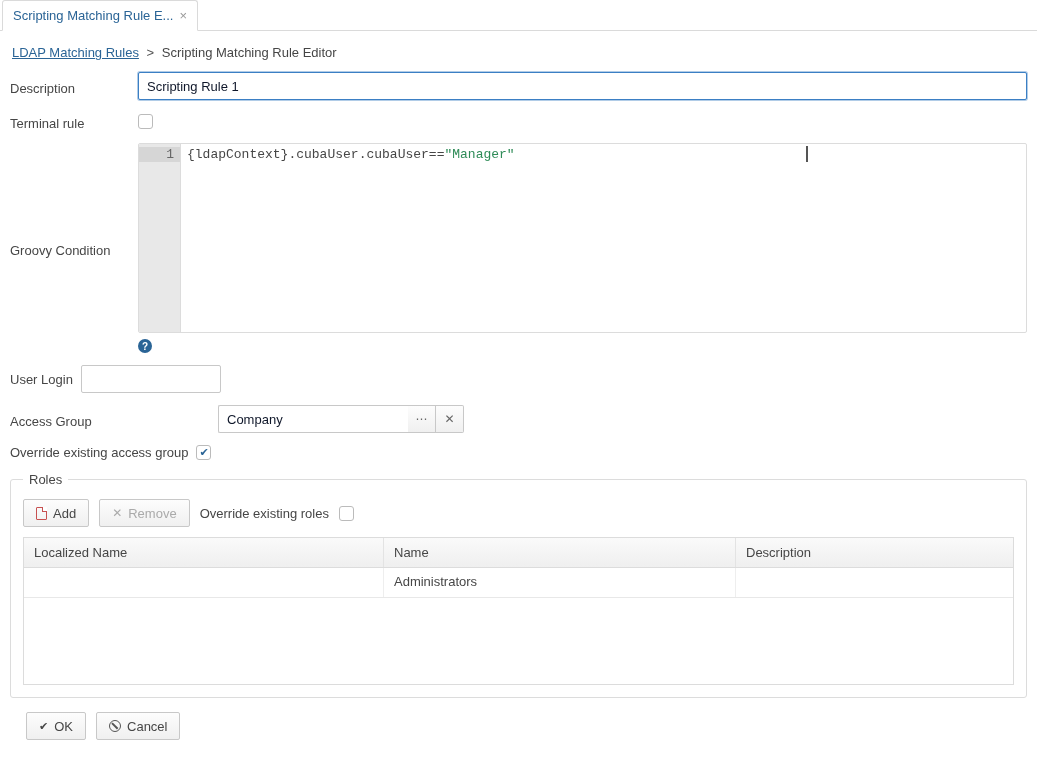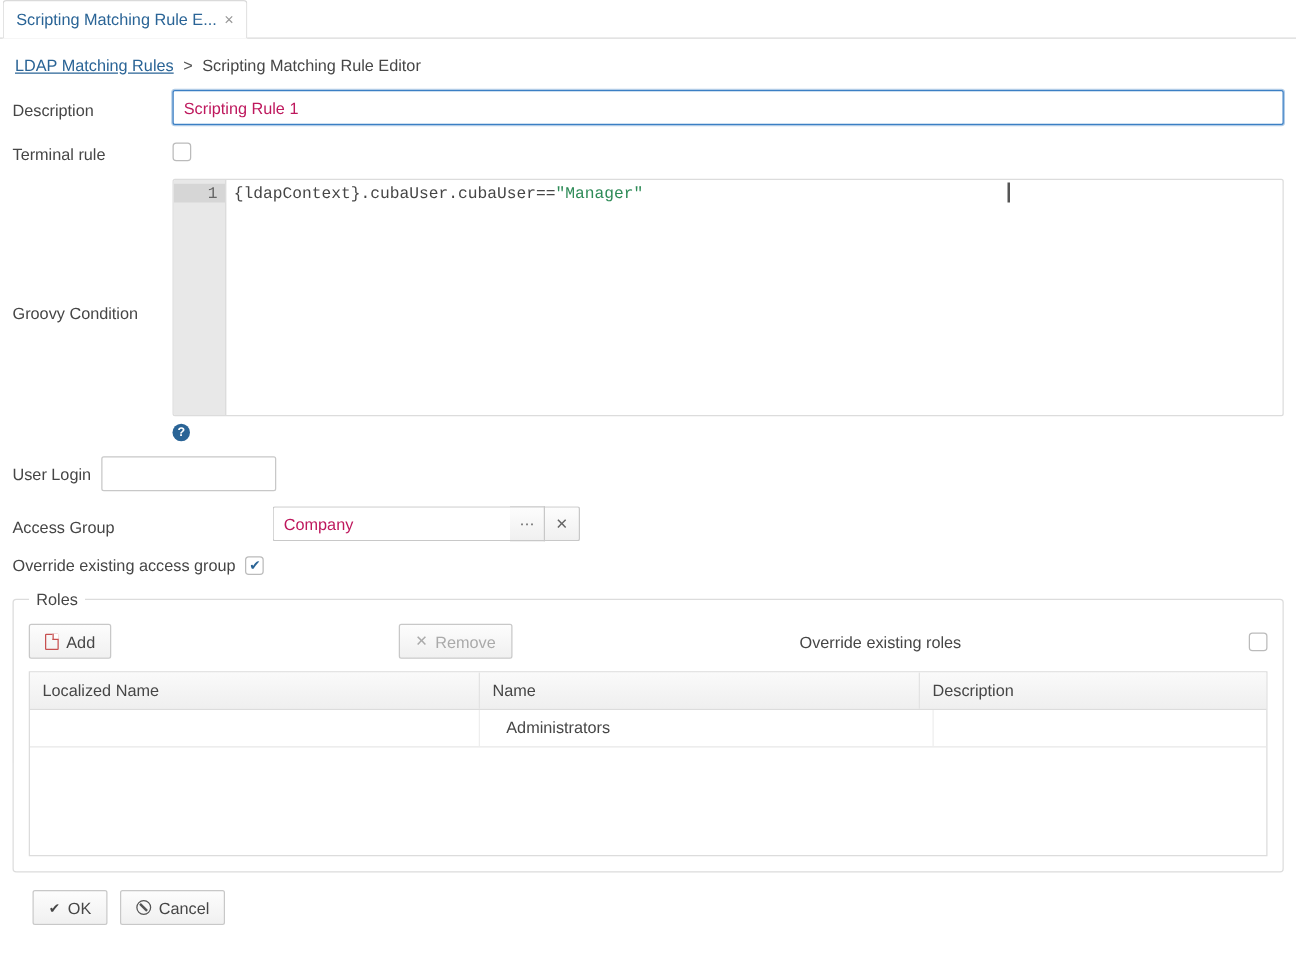--- a/index.html
+++ b/index.html
@@ -47,21 +47,21 @@
   }
   .row.top { align-items: center; }
   .row .label { width: 120px; padding-top: 4px; color: #464646; }
   .text-input {
     height: 28px;
     border: 1px solid #c8c8c8;
     border-radius: 2px;
     padding: 0 8px;
     font-size: 13px;
     outline: none;
-    color: #be185d;
+    color: #0f172a;
     background: #fff;
   }
   .text-input.desc {
     flex: 1;
     border: 1px solid #3b7fc4;
     box-shadow: 0 0 0 1px rgba(59,127,196,0.4);
   }
   .checkbox {
     width: 15px; height: 15px;
     border: 1px solid #bbb;
@@ -159,21 +159,21 @@
     cursor: pointer;
   }
   .picker .pbtn:last-child { border-radius: 0 2px 2px 0; }
   fieldset.roles {
     border: 1px solid #dcdcdc;
     border-radius: 3px;
     padding: 12px;
     margin: 0 0 14px 0;
   }
   fieldset.roles legend { padding: 0 6px; color: #464646; }
-  .roles-toolbar { display: flex; align-items: center; gap: 10px; margin-bottom: 10px; justify-content: space-between; }
+  .roles-toolbar { display: flex; align-items: center; gap: 10px; margin-bottom: 10px; }
   .doc-icon {
     width: 11px; height: 13px;
     border: 1px solid #c75050;
     border-radius: 1px;
     position: relative;
   }
   .doc-icon::before {
     content: "";
     position: absolute;
     right: -1px; top: -1px;
@@ -181,21 +181,21 @@
     background: #fff;
     border-left: 1px solid #c75050;
     border-bottom: 1px solid #c75050;
   }
   .table {
     border: 1px solid #dcdcdc;
   }
   .thead { display: flex; background: linear-gradient(#fafafa,#efefef); border-bottom: 1px solid #dcdcdc; align-items: center; }
   .th { padding: 7px 10px; border-right: 1px solid #e3e3e3; font-size: 13px; }
   .th:last-child { border-right: none; }
-  .tr { display: flex; border-bottom: 1px solid #e8e8e8; min-height: 30px; gap: 11px; }
+  .tr { display: flex; border-bottom: 1px solid #e8e8e8; min-height: 30px; }
   .td { padding: 6px 10px; border-right: 1px solid #eee; }
   .td:last-child { border-right: none; }
   .col1 { width: 360px; }
   .col2 { width: 352px; }
   .col3 { flex: 1; }
   .tbody-fill { height: 86px; }
   .footer { display: flex; gap: 10px; margin-top: 4px; padding-left: 16px; }
   .check-icon::before { content: "✔"; font-size: 11px; }
   .cancel-icon {
     width: 12px; height: 12px;

